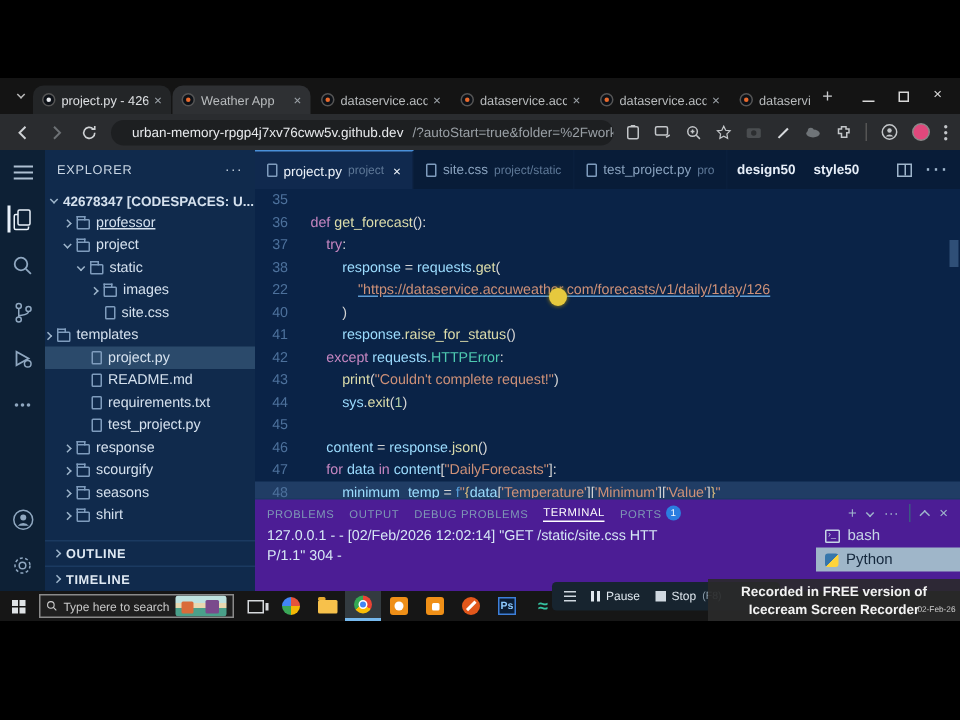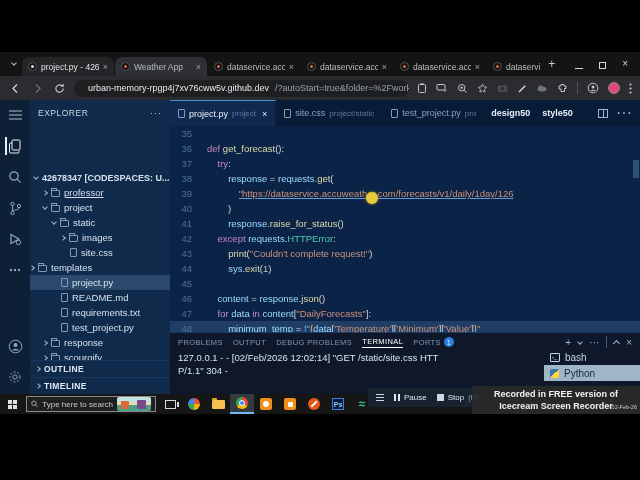--- a/index.html
+++ b/index.html
@@ -75,21 +75,21 @@
   .cl{display:flex;height:15px;line-height:15px;white-space:pre;}
   .cl.hl{background:rgba(90,130,180,.28);}
   .ln{width:22px;text-align:right;color:#4d719c;flex:none;margin-right:15px;padding-left:4px;}
   .kw{color:#c586c0}.fn{color:#dcdcaa}.var{color:#9cdcfe}.str{color:#ce9178}.num{color:#b5cea8}
   .cls{color:#4ec9b0}.pun{color:#d4d4d4}.fpre{color:#569cd6}.brc{color:#d7ba7d}
   .lnk{color:#ce9178;text-decoration:underline;text-decoration-color:#5e9cd3;}
   .scrollthumb{position:absolute;right:1px;top:34px;width:6px;height:18px;background:#2f4f77;}
   .mousedot{position:absolute;left:196px;top:66px;width:12px;height:12px;border-radius:50%;
             background:#e6c93e;box-shadow:0 0 3px #a88d10;}
 
-  .terminal{height:62px;background:#0f172a;border-top:1px solid #1b3a61;flex:none;position:relative;}
+  .terminal{height:62px;background:#4c1d95;border-top:1px solid #1b3a61;flex:none;position:relative;}
   .thead{height:18px;display:flex;align-items:center;padding:0 8px;gap:10px;}
   .ttab{font-size:7.5px;letter-spacing:.4px;color:#7e98b6;display:flex;align-items:center;gap:3px;white-space:nowrap;}
   .ttab.active{color:#fff;border-bottom:1px solid #fff;padding-bottom:1px;}
   .badge{width:10px;height:10px;border-radius:50%;background:#2b7de0;color:#fff;font-size:6.5px;
          display:flex;align-items:center;justify-content:center;}
   .tacts{margin-left:auto;display:flex;align-items:center;gap:7px;color:#9fb6cc;font-size:10px;}
   .chvu{display:inline-block;width:5px;height:5px;border-left:1px solid #9fb6cc;border-top:1px solid #9fb6cc;transform:rotate(45deg);margin-top:3px;}
   .chvd2{display:inline-block;width:4px;height:4px;border-right:1px solid #9fb6cc;border-bottom:1px solid #9fb6cc;transform:rotate(45deg);}
   .tbody{position:relative;height:44px;font-family:"DejaVu Sans Mono",monospace;font-size:9.5px;color:#d6e7f5;}
   .tline{padding-left:8px;line-height:13px;white-space:pre;}
@@ -339,21 +339,21 @@
             </svg>
           </span>
       </div>
 
       <div class="sidebar">
         <div class="sbhead">
           <span>EXPLORER</span>
           <span class="sbdots">···</span>
         </div>
         <div class="tree" id="tree">
-            <div class="trow root" style="padding-left: 4px; margin-top: 44px;">
+            <div class="trow root" style="padding-left: 4px;">
               <span class="chv d"></span>
               <span>42678347 [CODESPACES: U...</span>
             </div>
             <div class="trow" style="padding-left: 13px; text-decoration: underline;">
               <span class="chv r"></span>
               <span class="icf"></span>
               <span>professor</span>
             </div>
             <div class="trow" style="padding-left: 13px;">
               <span class="chv d"></span>
@@ -457,21 +457,21 @@
               <span class="splitic"></span>
               <span>···</span>
             </div>
           </div>
         <div class="editor">
           <div id="code-lines">
               <div class="cl"><span class="ln">35</span><span class="ct"></span></div>
               <div class="cl"><span class="ln">36</span><span class="ct"><span class="kw">def</span><span class="pun"> </span><span class="fn">get_forecast</span><span class="pun">():</span></span></div>
               <div class="cl"><span class="ln">37</span><span class="ct"><span class="pun">    </span><span class="kw">try</span><span class="pun">:</span></span></div>
               <div class="cl"><span class="ln">38</span><span class="ct"><span class="pun">        </span><span class="var">response</span><span class="pun"> = </span><span class="var">requests</span><span class="pun">.</span><span class="fn">get</span><span class="pun">(</span></span></div>
-              <div class="cl"><span class="ln">39</span><span class="ct"><span class="pun">            </span><span class="lnk">"https://dataservice.accuweather.com/forecasts/v1/daily/1day/126</span></span></div>
+              <div class="cl"><span class="ln">22</span><span class="ct"><span class="pun">            </span><span class="lnk">"https://dataservice.accuweather.com/forecasts/v1/daily/1day/126</span></span></div>
               <div class="cl"><span class="ln">40</span><span class="ct"><span class="pun">        )</span></span></div>
               <div class="cl"><span class="ln">41</span><span class="ct"><span class="pun">        </span><span class="var">response</span><span class="pun">.</span><span class="fn">raise_for_status</span><span class="pun">()</span></span></div>
               <div class="cl"><span class="ln">42</span><span class="ct"><span class="pun">    </span><span class="kw">except</span><span class="pun"> </span><span class="var">requests</span><span class="pun">.</span><span class="cls">HTTPError</span><span class="pun">:</span></span></div>
               <div class="cl"><span class="ln">43</span><span class="ct"><span class="pun">        </span><span class="fn">print</span><span class="pun">(</span><span class="str">"Couldn't complete request!"</span><span class="pun">)</span></span></div>
               <div class="cl"><span class="ln">44</span><span class="ct"><span class="pun">        </span><span class="var">sys</span><span class="pun">.</span><span class="fn">exit</span><span class="pun">(</span><span class="num">1</span><span class="pun">)</span></span></div>
               <div class="cl"><span class="ln">45</span><span class="ct"></span></div>
               <div class="cl"><span class="ln">46</span><span class="ct"><span class="pun">    </span><span class="var">content</span><span class="pun"> = </span><span class="var">response</span><span class="pun">.</span><span class="fn">json</span><span class="pun">()</span></span></div>
               <div class="cl"><span class="ln">47</span><span class="ct"><span class="pun">    </span><span class="kw">for</span><span class="pun"> </span><span class="var">data</span><span class="pun"> </span><span class="kw">in</span><span class="pun"> </span><span class="var">content</span><span class="pun">[</span><span class="str">"DailyForecasts"</span><span class="pun">]:</span></span></div>
               <div class="cl hl"><span class="ln">48</span><span class="ct"><span class="pun">        </span><span class="var">minimum_temp</span><span class="pun"> = </span><span class="fpre">f</span><span class="str">"</span><span class="brc">{</span><span class="var">data</span><span class="pun">[</span><span class="str">'Temperature'</span><span class="pun">][</span><span class="str">'Minimum'</span><span class="pun">][</span><span class="str">'Value'</span><span class="pun">]</span><span class="brc">}</span><span class="str">"</span></span></div>
             </div>

